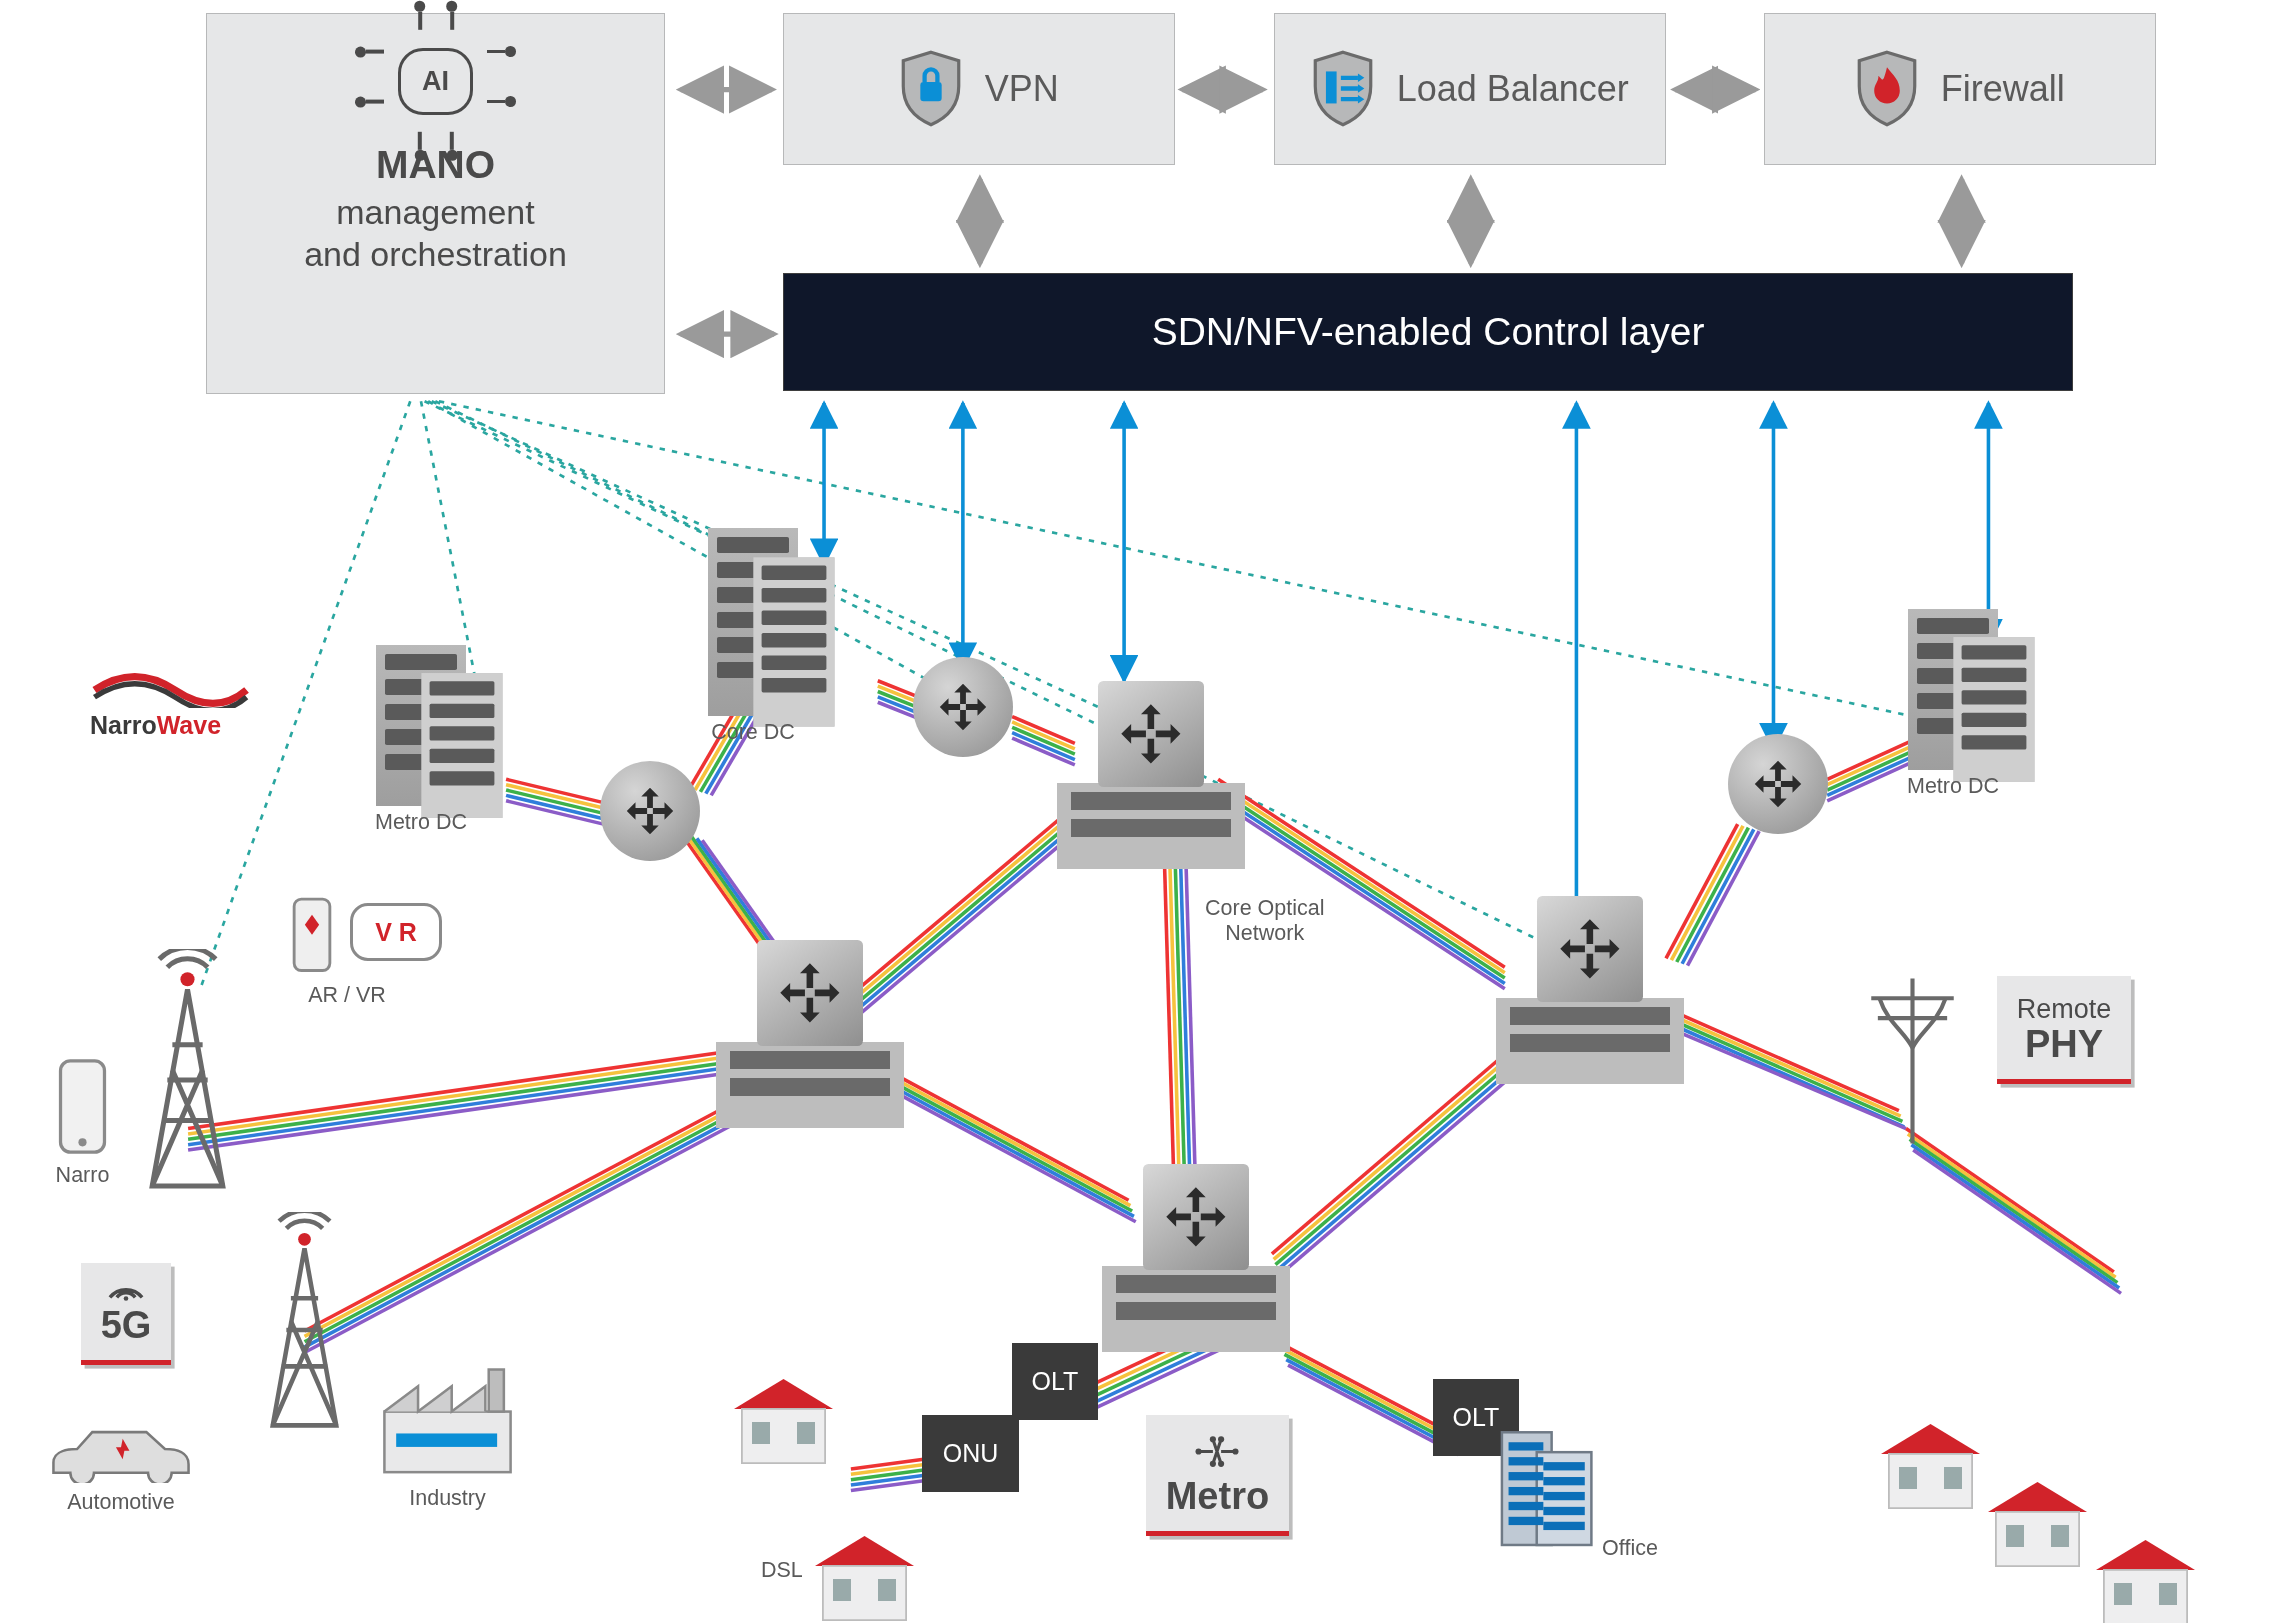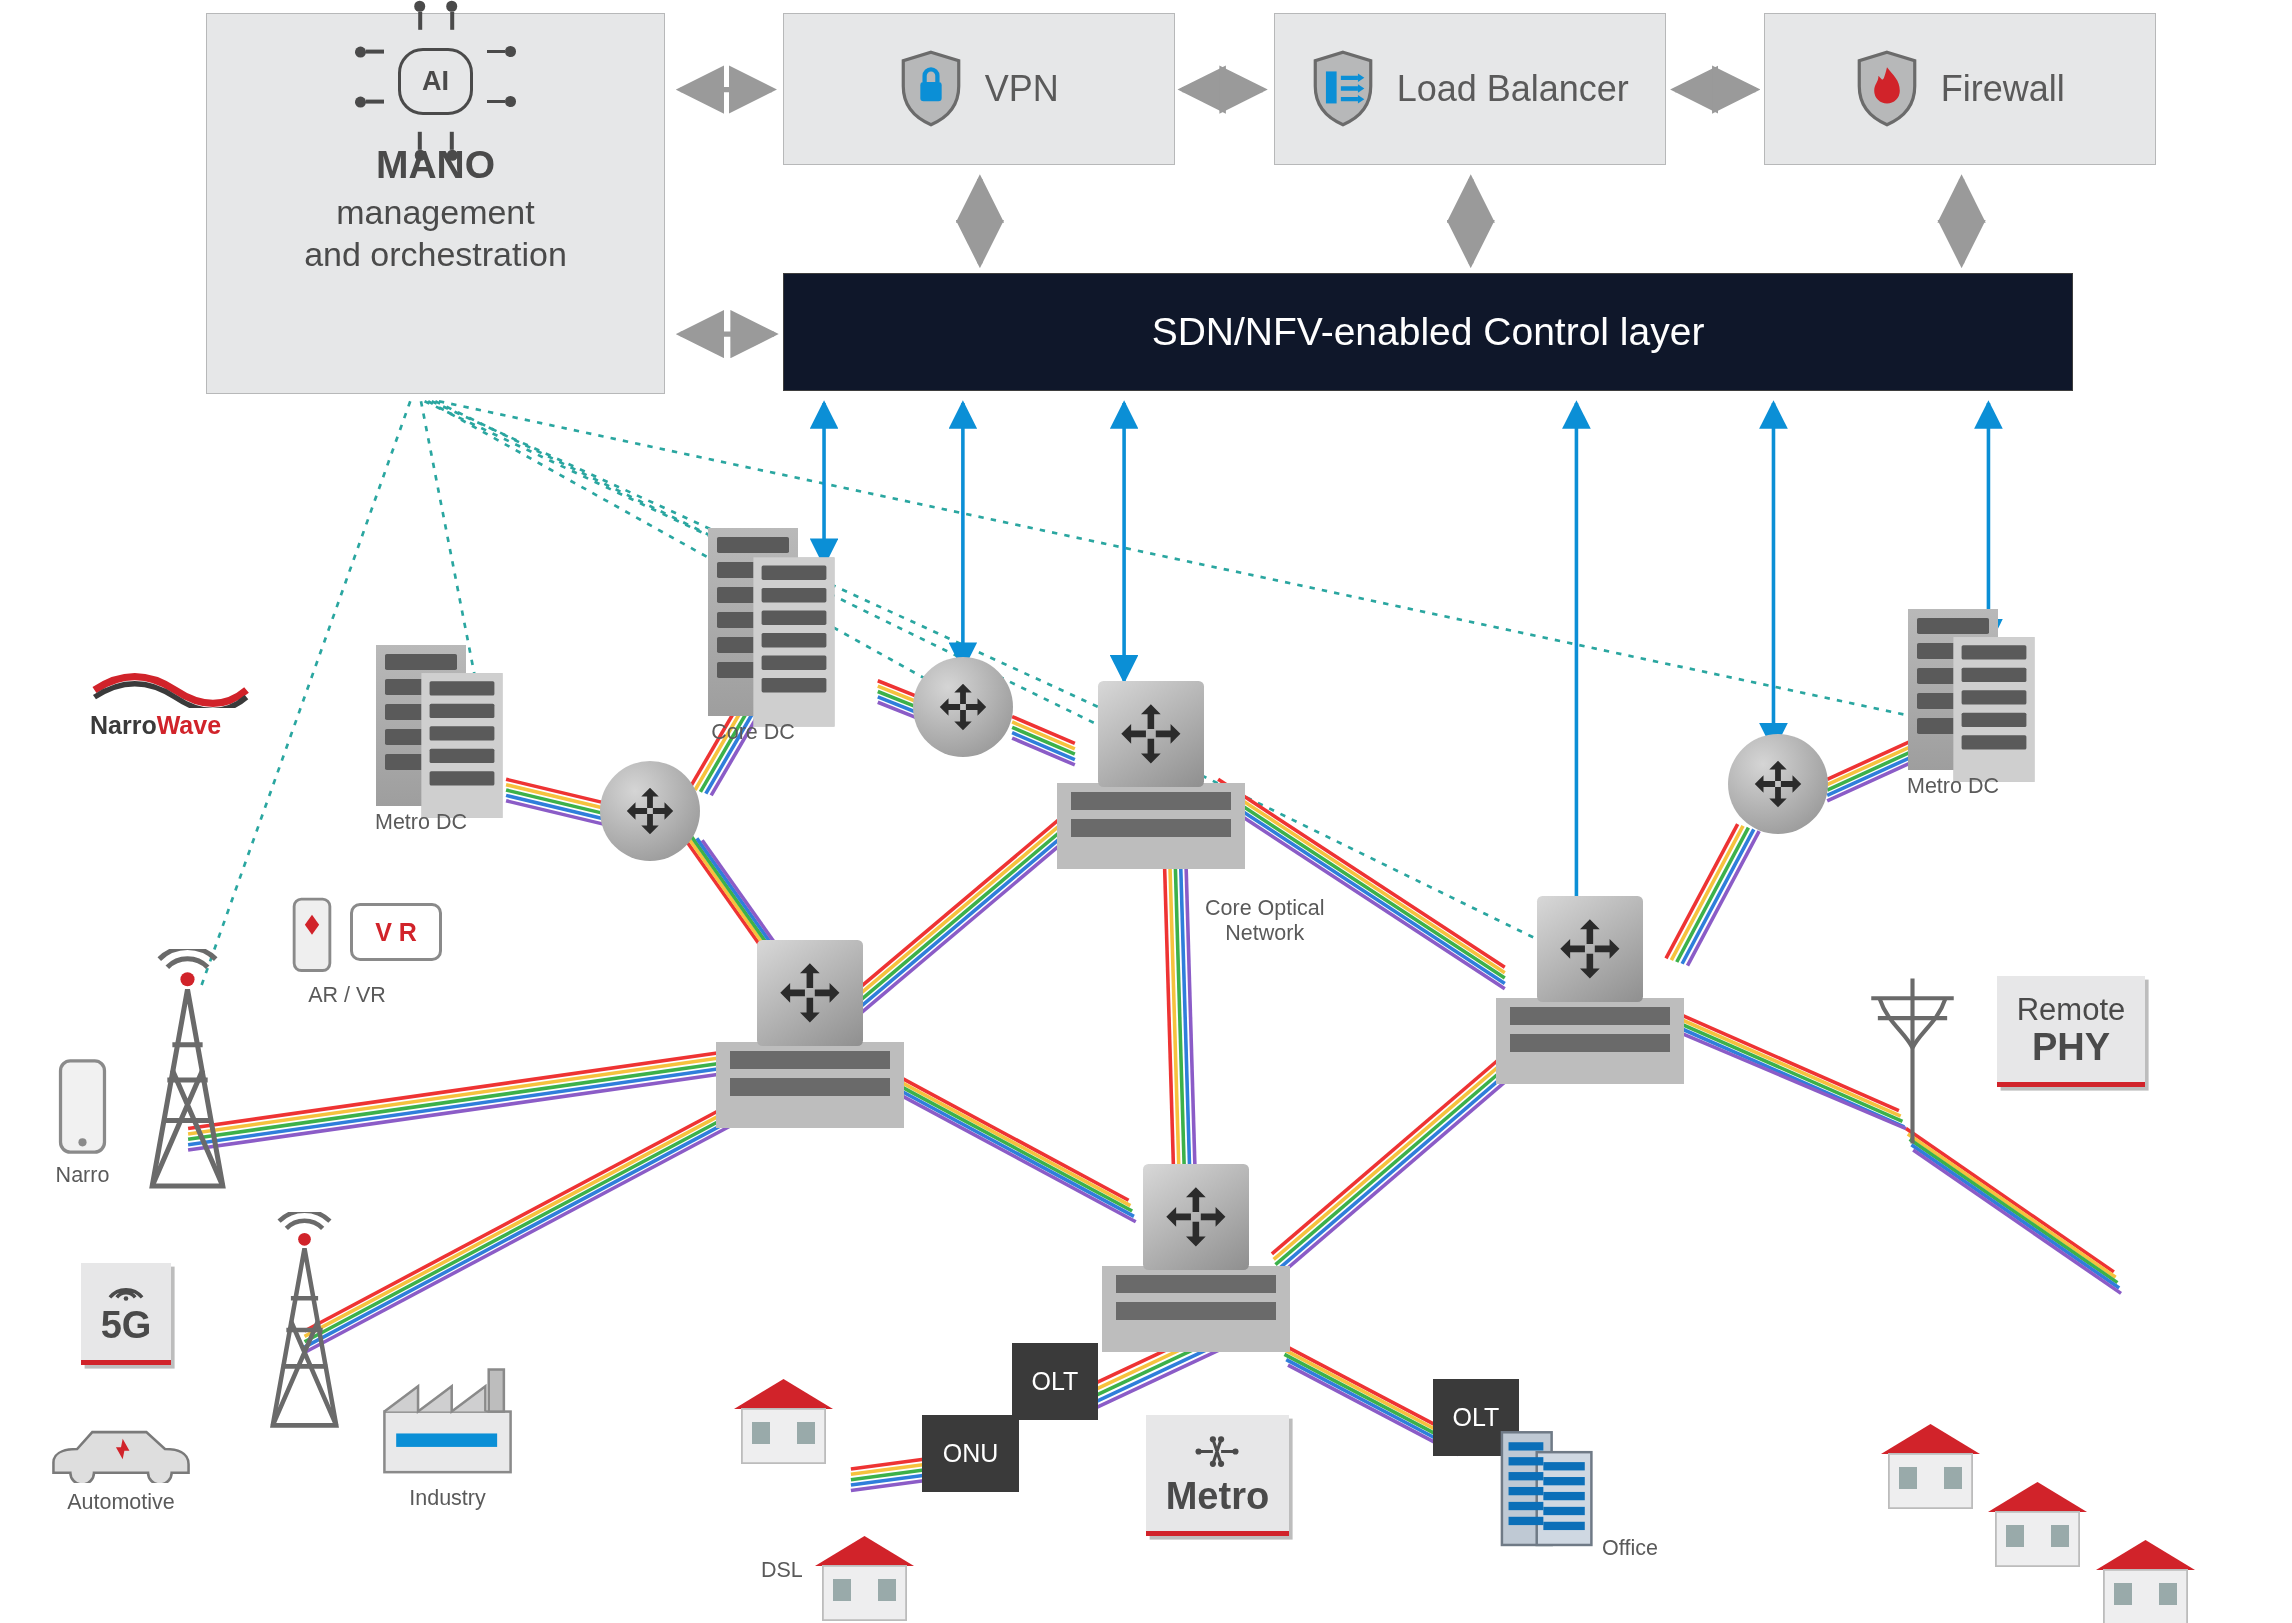--- a/index.html
+++ b/index.html
@@ -511,21 +511,21 @@
         <circle cx="50" cy="30" r="7" fill="#d1232a"></circle>
         <path d="M30 18a28 28 0 0140 0M22 10a40 40 0 0156 0" stroke="#6a6a6a" stroke-width="5" fill="none"></path>
       </svg>
 </div>
 
 <div class="icon" style="left:287px;top:896px">
   <svg viewBox="0 0 70 110" style="width:50px;height:79px">
         <rect x="10" y="4" width="50" height="100" rx="10" fill="#efefef" stroke="#8a8a8a" stroke-width="4"></rect>
         <path d="M25 40l10-14 10 14-10 14z" fill="#d1232a"></path>
       </svg>
-  <div style="position:absolute;left:63px;top:7.2px;width:86px;height:52px;border:3.6px solid #8a8a8a;border-radius:10px;background:#fff;display:flex;align-items:center;justify-content:center;gap:9px;color:#d1232a;font-weight:700;font-size:25px">V R</div>
+  <div style="position:absolute;left:63px;top:7.2px;width:86px;height:52px;border:3.6px solid #8a8a8a;border-radius:18px;background:#fff;display:flex;align-items:center;justify-content:center;gap:9px;color:#d1232a;font-weight:700;font-size:25px">V R</div>
   <div class="cap" style="bottom:-30px;left:60px">AR / VR</div>
 </div>
 
 <div class="icon" style="left:54px;top:1057px">
   <svg viewBox="0 0 70 120" style="width:57px;height:99px">
         <rect x="8" y="4" width="54" height="112" rx="12" fill="#f1f1f1" stroke="#8a8a8a" stroke-width="4"></rect>
         <circle cx="35" cy="104" r="5" fill="#8a8a8a"></circle>
       </svg>
   <div class="cap" style="bottom:-29px">Narro</div>
 </div>
@@ -618,21 +618,21 @@
         <g stroke="#6a6a6a" stroke-width="5" fill="none">
           <line x1="60" y1="10" x2="60" y2="210"></line>
           <line x1="10" y1="34" x2="110" y2="34"></line>
           <line x1="18" y1="58" x2="102" y2="58"></line>
           <path d="M20 34c10 30 30 40 40 60M100 34c-10 30-30 40-40 60"></path>
         </g>
       </svg>
 </div>
 
 <div class="icon redcard" style="left:1997px;top:976px">
-  <span style="font-size:31px">Remote</span>
+  <span style="font-size:27px">Remote</span>
   <b>PHY</b>
 </div>
 
 <div class="icon house" style="left:1881px;top:1254px">
       <div class="roof"></div>
       <div class="wall"></div>
     </div>
 <div class="icon house" style="left:1988px;top:1227px">
       <div class="roof"></div>
       <div class="wall"></div>

